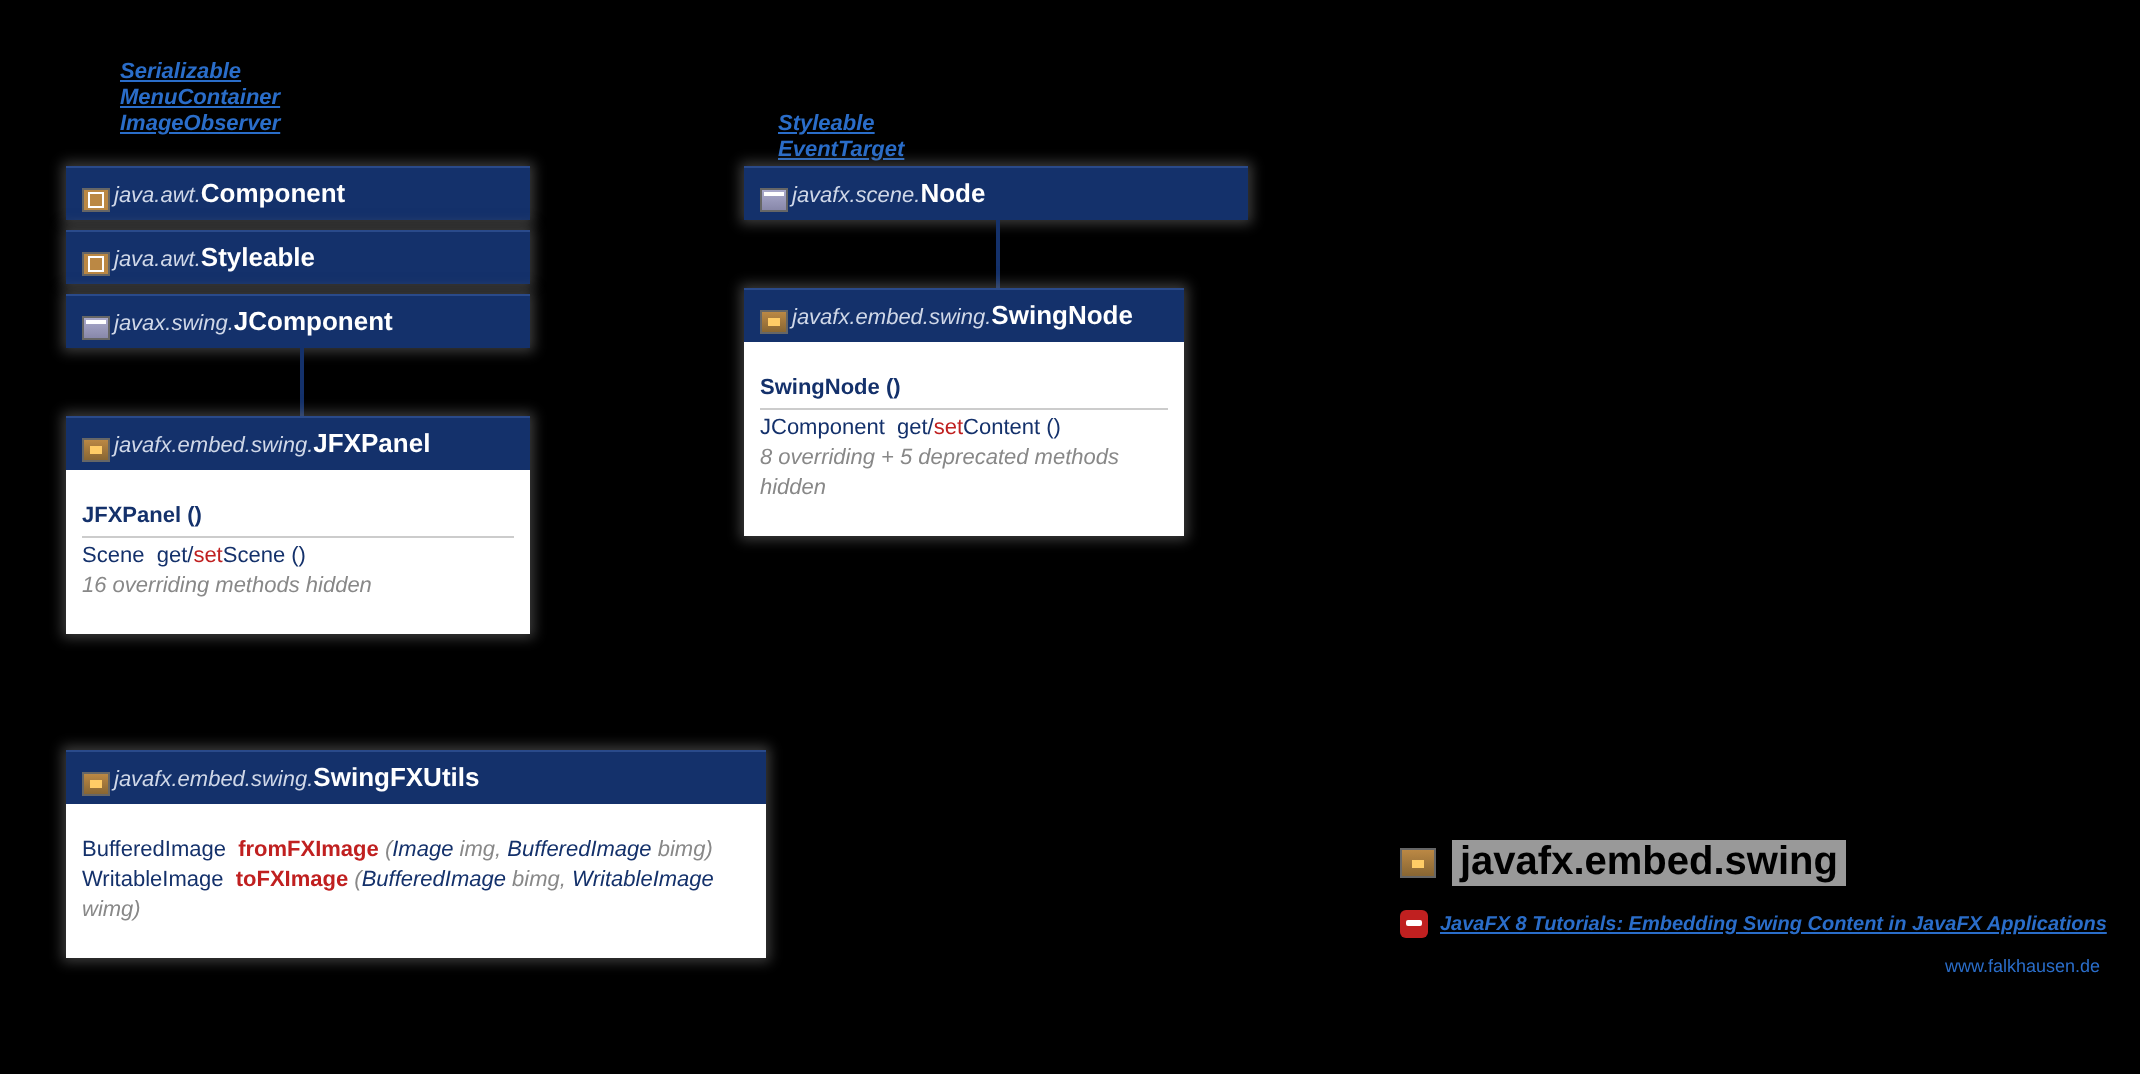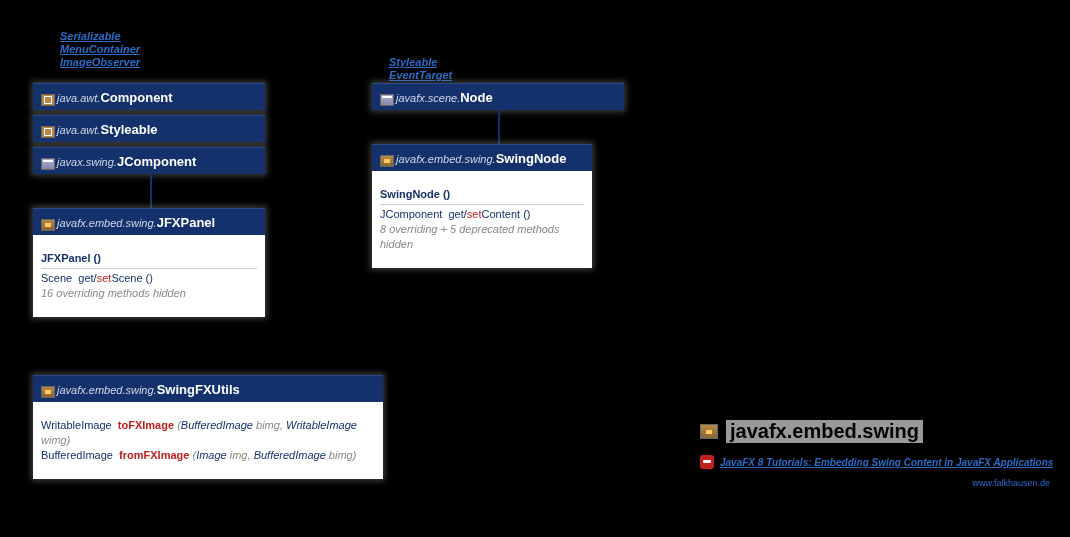--- a/index.html
+++ b/index.html
@@ -120,26 +120,26 @@
   </div>
 </div>
 
 <div class="class-box" style="left:33px; top:375px; width:350px;">
   <div class="class-header">
     <span class="icon icon-class"></span>
     <span><span class="pkg">javafx.embed.swing.</span><span class="cls">SwingFXUtils</span></span>
   </div>
   <div class="class-body">
     <div>
+      <span class="ret-type">BufferedImage</span>&nbsp;&nbsp;<span class="static-method">fromFXImage</span>
+      <span class="param"> (<span class="param-type">Image</span> <span>img</span>, <span class="param-type">BufferedImage</span> <span>bimg</span>)</span>
+    </div>
+    <div>
       <span class="ret-type">WritableImage</span>&nbsp;&nbsp;<span class="static-method">toFXImage</span>
       <span class="param"> (<span class="param-type">BufferedImage</span> <span>bimg</span>, <span class="param-type">WritableImage</span> <span>wimg</span>)</span>
-    </div>
-    <div>
-      <span class="ret-type">BufferedImage</span>&nbsp;&nbsp;<span class="static-method">fromFXImage</span>
-      <span class="param"> (<span class="param-type">Image</span> <span>img</span>, <span class="param-type">BufferedImage</span> <span>bimg</span>)</span>
     </div>
   </div>
 </div>
 
 <div class="pkg-title" style="left:700px; top:420px;">
   <span class="icon icon-class"></span>
   <span class="text">javafx.embed.swing</span>
 </div>
 
 <div class="tutorial-link" style="left:700px; top:455px;">

